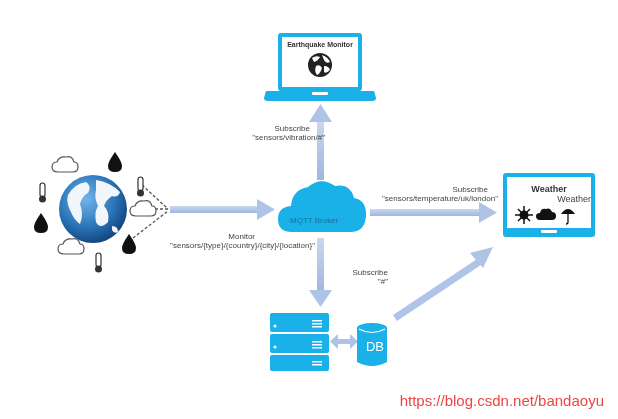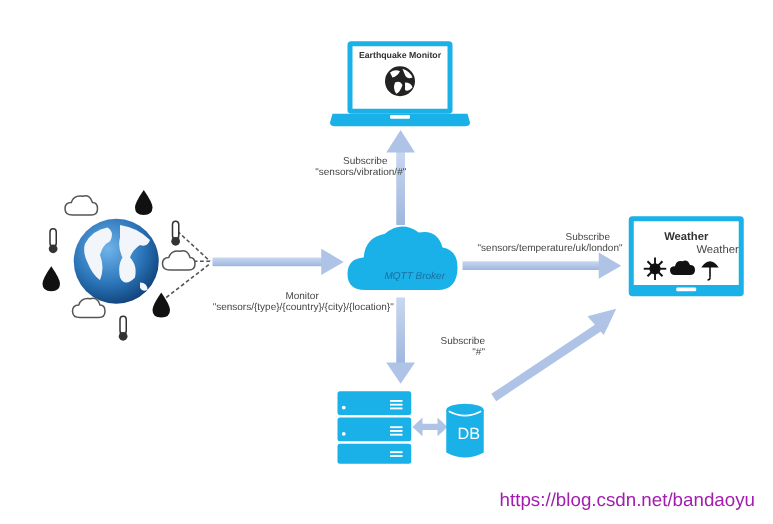--- a/index.html
+++ b/index.html
@@ -1,24 +1,24 @@
 <!DOCTYPE html>
 <html><head>
   <meta charset="utf-8">
   <style>
     html, body { margin: 0; padding: 0; background: #ffffff; }
     body { width: 618px; height: 419px; overflow: hidden; position: relative;
            font-family: "Liberation Sans", sans-serif; }
     #diagram { position: absolute; left: 0; top: 0; width: 618px; height: 419px; }
     .lbl { position: absolute; font-size: 8px; color: #444; text-align: right; white-space: nowrap; line-height: 10px; }
-    .watermark { position: absolute; right: 14px; bottom: 10px; font-size: 15px; color: #a21caf; white-space: nowrap; }
+    .watermark { position: absolute; right: 14px; bottom: 10px; font-size: 15px; color: #ef4444; white-space: nowrap; }
     .laptop-title { position: absolute; font-size: 7px; font-weight: bold; color: #333; white-space: nowrap; text-align: center; }
     .tablet-title { position: absolute; font-size: 9px; font-weight: bold; color: #333; text-align: center; }
     .tablet-sub { position: absolute; font-size: 9px; color: #444; text-align: right; }
-    .cloud-label { position: absolute; font-size: 8px; color: #1a6fa0; white-space: nowrap; text-align: right; font-style: italic; }
+    .cloud-label { position: absolute; font-size: 8px; color: #1a6fa0; white-space: nowrap; text-align: left; }
     .db-label { position: absolute; font-size: 13px; color: #ffffff; text-align: center; }
   </style>
 </head>
 <body>
 
 <svg id="diagram" viewBox="0 0 618 419" xmlns="http://www.w3.org/2000/svg">
   <defs>
     <linearGradient id="arrowGrad" x1="0" y1="0" x2="0" y2="1">
       <stop offset="0" stop-color="#c9d8f0"></stop>
       <stop offset="1" stop-color="#9fb6de"></stop>

